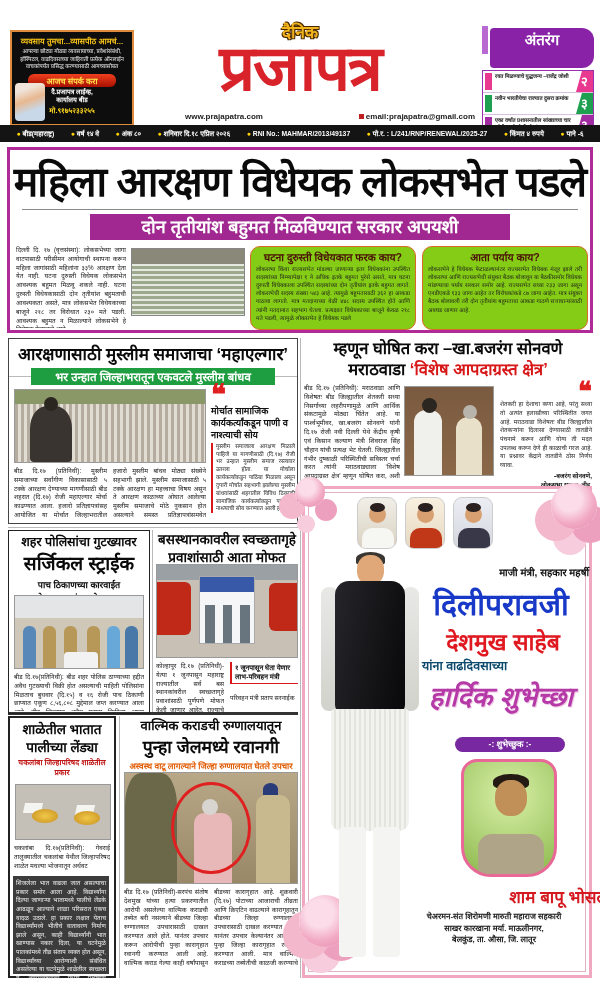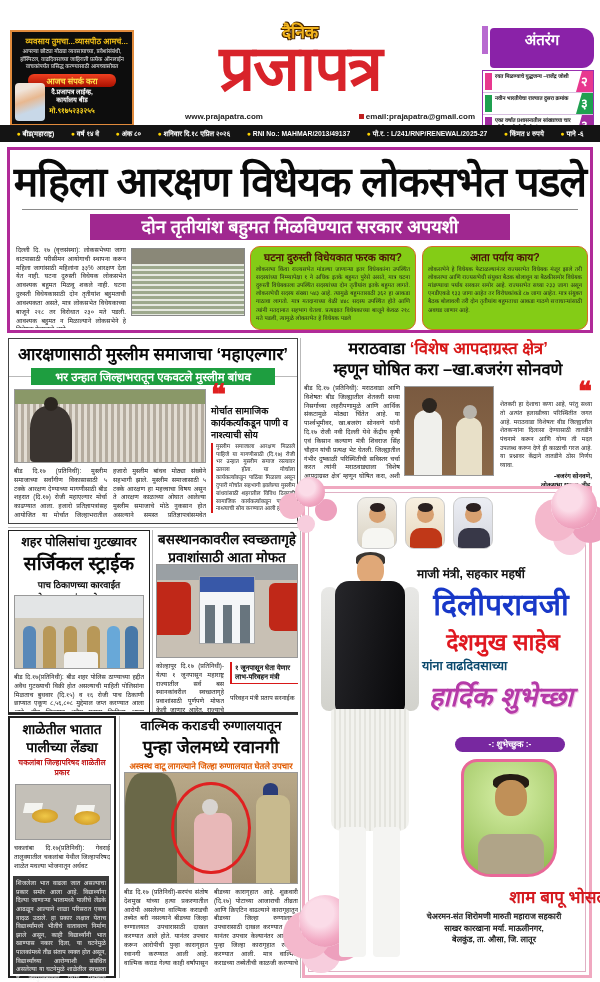--- a/index.html
+++ b/index.html
@@ -4,21 +4,21 @@
 <style>
   * { box-sizing: border-box; margin: 0; padding: 0; }
   body { background:#e9e9e9; font-family:"Liberation Sans","DejaVu Sans",sans-serif; }
   .page { position:relative; width:600px; height:982px; background:#fff; margin:0 auto; overflow:hidden; }
   .abs { position:absolute; }
   .tiny { font-size:6.3px; line-height:1.4; text-align:justify; color:#1c1c1c; }
   .cols2 { column-count:2; column-gap:6px; }
 
   
   .left-ad { left:10px; top:30px; width:124px; height:96px; background:#0d0d0d; border:2px solid #e08a3c; padding:3px 4px; text-align:center; overflow:hidden; }
-  .left-ad .la-head { color:#f4c018; font-size:8px; font-weight:900;text-align:right; }
+  .left-ad .la-head { color:#f4c018; font-size:8px; font-weight:900; }
   .left-ad .la-body { color:#f3f3f3; font-size:5.6px; line-height:1.35; margin-top:2px; }
   .left-ad .la-cta { margin:3px auto 1px; width:88px; background:linear-gradient(#f04020,#a81000); color:#ffe24a; font-size:8px; font-weight:900; border-radius:6px; padding:1px 0; }
   .left-ad .la-office { color:#fff; font-size:6.6px; font-weight:bold; line-height:1.3; }
   .left-ad .la-phone { color:#ffd820; font-size:7.2px; font-weight:900; }
   .la-person { position:absolute; left:3px; bottom:3px; width:30px; height:38px; background:linear-gradient(160deg,#f0e4da 20%,#e8b890 45%,#c8d8e8 70%); border-radius:4px; }
 
   .m-daily { left:180px; top:20px; width:240px; text-align:center; color:#f2b41c; font-size:17px; font-weight:900; text-shadow:1px 1px 0 #4a2800, -1px 1px 0 #4a2800, 1px -1px 0 #4a2800; }
   .m-title { left:150px; top:34px; width:300px; text-align:center; color:#d8232a; font-size:63px; font-weight:900; line-height:1.1; letter-spacing:-2px; }
   .m-urls { left:185px; top:112px; width:290px; display:flex; justify-content:space-between; font-size:8px; font-weight:bold; color:#222; }
   .m-urls .sq { display:inline-block; width:5px; height:5px; background:#c02020; margin-right:2px; }
@@ -126,21 +126,21 @@
   .p-head { position:absolute; top:8px; left:11px; width:17px; height:17px; border-radius:50%; background:#d8a070; }
   .p-head::before { content:""; position:absolute; top:-3px; left:1px; width:15px; height:9px; border-radius:50%; background:#2a2020; }
   .p-body { position:absolute; bottom:0; left:4px; width:32px; height:20px; border-radius:10px 10px 0 0; }
   .man { position:absolute; left:10px; top:66px; width:110px; height:404px; }
   .man .head { position:absolute; top:0; left:42px; width:27px; height:30px; background:#e0a878; border-radius:46%; }
   .man .hair { position:absolute; top:-3px; left:41px; width:29px; height:13px; background:#3a3632; border-radius:50% 50% 20% 20%; }
   .man .jacket { position:absolute; top:26px; left:20px; width:70px; height:132px; background:linear-gradient(100deg,#26262a,#08080a); border-radius:14px 14px 8px 8px; }
   .man .sl { position:absolute; top:32px; width:17px; height:124px; background:linear-gradient(#e8e8e6,#d2d2cc); border-radius:8px; }
   .man .kurta { position:absolute; top:154px; left:16px; width:78px; height:122px; background:repeating-linear-gradient(90deg,#f2f2ee 0 3px,#e4e4de 3px 5px); border-radius:4px 4px 10px 10px; }
   .man .leg { position:absolute; top:272px; width:27px; height:130px; background:#f4f4f2; border-radius:4px; }
-  .bd-pre { position:absolute; left:112px; top:76px; width:172px; text-align:left; font-size:12px; font-weight:900; color:#111; }
+  .bd-pre { position:absolute; left:112px; top:76px; width:172px; text-align:right; font-size:10px; font-weight:900; color:#111; }
   .bd-name1 { position:absolute; left:104px; top:94px; width:184px; text-align:center; font-size:30px; font-weight:900; color:#1838c8; }
   .bd-name2 { position:absolute; left:112px; top:136px; width:172px; text-align:center; font-size:23px; font-weight:900; color:#e01820; }
   .bd-occ { position:absolute; left:117px; top:168px; width:172px; font-size:12.5px; font-weight:900; color:#0c4a6e; }
   .bd-greet { position:absolute; left:106px; top:188px; width:180px; text-align:center; font-size:27px; font-weight:900; font-style:italic; color:#b53aa8; text-shadow:1px 1px 0 #f0c8e4; }
   .bd-pill { position:absolute; left:150px; top:248px; width:110px; height:15px; background:#7828a0; border-radius:8px; color:#fff; font-size:8.4px; font-weight:bold; text-align:center; line-height:15px; }
   .bd-port { position:absolute; left:156px; top:270px; width:96px; height:118px; border:3px solid #e86898; border-radius:16px 16px 30px 30px; background:radial-gradient(circle at 50% 30%, #d8f0a8, #8cb84c); overflow:hidden; }
   .bd-port .face { position:absolute; top:18px; left:31px; width:32px; height:36px; background:#c09058; border-radius:46%; }
   .bd-port .hairw { position:absolute; top:12px; left:29px; width:36px; height:15px; background:#241c14; border-radius:50% 50% 30% 30%; }
   .bd-port .shirt { position:absolute; bottom:0; left:14px; width:66px; height:40px; background:#b0a488; border-radius:14px 14px 0 0; }
   .bd-wname { position:absolute; left:117px; top:396px; width:186px; text-align:right; font-size:17px; font-weight:900; color:#d41a20; }
@@ -311,22 +311,22 @@
       <div class="k-man"></div>
       <div class="k-circle"></div>
       <div class="k-cop"></div>
     </div>
     <div class="abs cols2 tiny" style="left:0;top:172px;width:174px;height:88px;overflow:hidden">
       <span>बीड दि.१७ (प्रतिनिधी)-सरपंच संतोष देशमुख यांच्या हत्या प्रकरणातील आरोपी असलेल्या वाल्मिक कराडची तब्येत बरी नसल्याने बीडच्या जिल्हा रुग्णालयात उपचारासाठी दाखल करण्यात आले होते. यानंतर उपचार करून आरोपीची पुन्हा कारागृहात रवानगी करण्यात आली आहे. वाल्मिक कराड गेल्या काही वर्षांपासून बीडच्या कारागृहात आहे. शुक्रवारी (दि.१७) पोटाच्या आजाराची तीव्रता आणि क्रिएटिन वाढल्याने कारागृहातून बीडच्या जिल्हा रुग्णालयात उपचारासाठी दाखल करण्यात आले. यानंतर उपचार केल्यानंतर आरोपीची पुन्हा जिल्हा कारागृहात रवानगी करण्यात आली. मात्र वाल्मिक कराडच्या तब्येतीची काळजी करण्याचे कारण काय याचे देखील जिल्हा प्रशासनाने स्पष्ट केले आहे. वाल्मिक कराडच्या रक्तात क्रिएटिनीन वाढलेले आहे, तसेच शुगर एडव्हान्स देखील वाढले आहे. त्यामुळे डॉक्टरांनी वाल्मिक कराडला ट्रीटमेंट दिली आहे. ही ट्रीटमेंट कारागृहात घेता येऊ शकते, म्हणून रिपोर्ट नॉर्मल आल्यामुळे आणि एक्स-रे काढण्यात आला.</span> 
     </div>
   </div>
 
   <div class="abs mar-art">
+    <div class="mar-h">म्हणून घोषित करा –खा.बजरंग सोनवणे</div>
     <div class="mar-h"><span>मराठवाडा </span><span class="red">‘विशेष आपदाग्रस्त क्षेत्र’</span></div>
-    <div class="mar-h">म्हणून घोषित करा –खा.बजरंग सोनवणे</div>
     <div class="abs tiny" style="left:0;top:46px;width:96px;height:96px;overflow:hidden">
       <span>बीड दि.१७ (प्रतिनिधी): मराठवाडा आणि विशेषतः बीड जिल्ह्यातील शेतकरी सध्या निसर्गाच्या लहरीपणामुळे आणि आर्थिक संकटामुळे मोठ्या चिंतेत आहे. या पार्श्वभूमीवर, खा.बजरंग सोनवणे यांनी दि.१७ रोजी नवी दिल्ली येथे केंद्रीय कृषी एवं किसान कल्याण मंत्री शिवराज सिंह चौहान यांची प्रत्यक्ष भेट घेतली. जिल्ह्यातील गंभीर दुष्काळी परिस्थितीची सविस्तर चर्चा करत त्यांनी मराठवाड्याला ‘विशेष आपदाग्रस्त क्षेत्र’ म्हणून घोषित करा, अशी मागणी पत्राद्वारे केली.</span>
       
       
     </div>
     <div class="photo ph-meet">
       <div class="mt-man1"></div>
       <div class="mt-man2"></div>
     </div>
     <div class="mar-quote">

